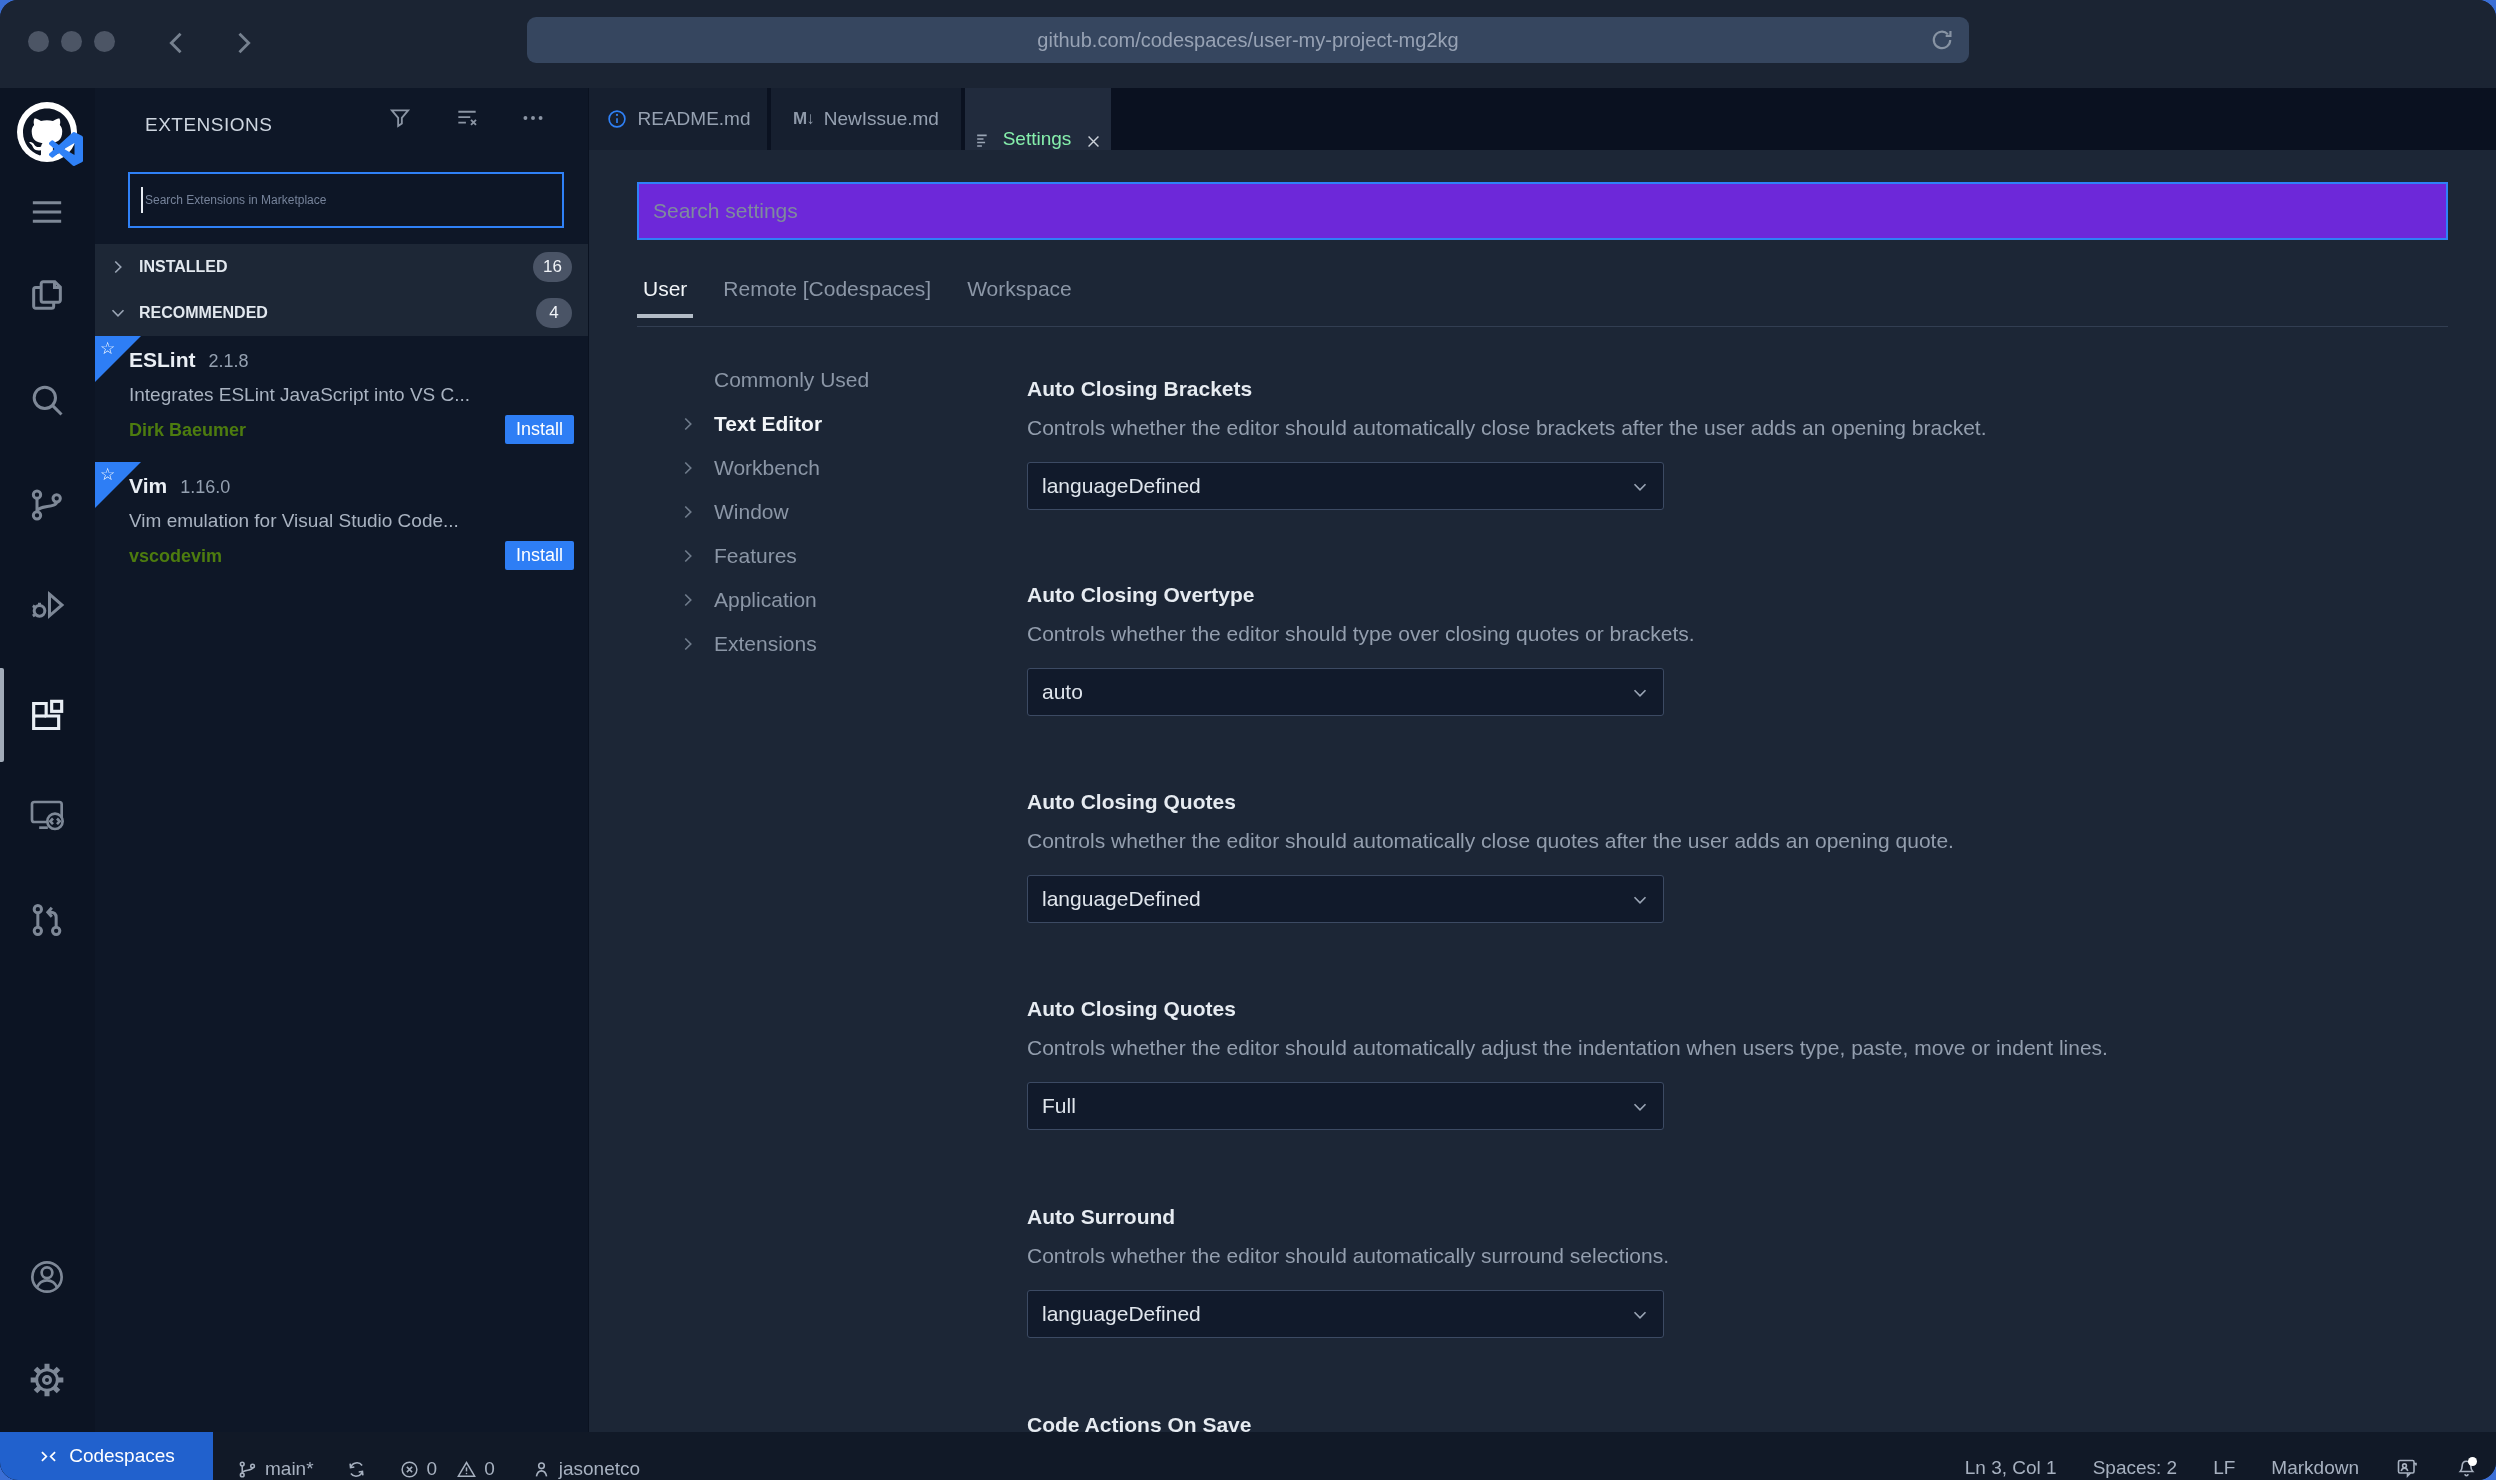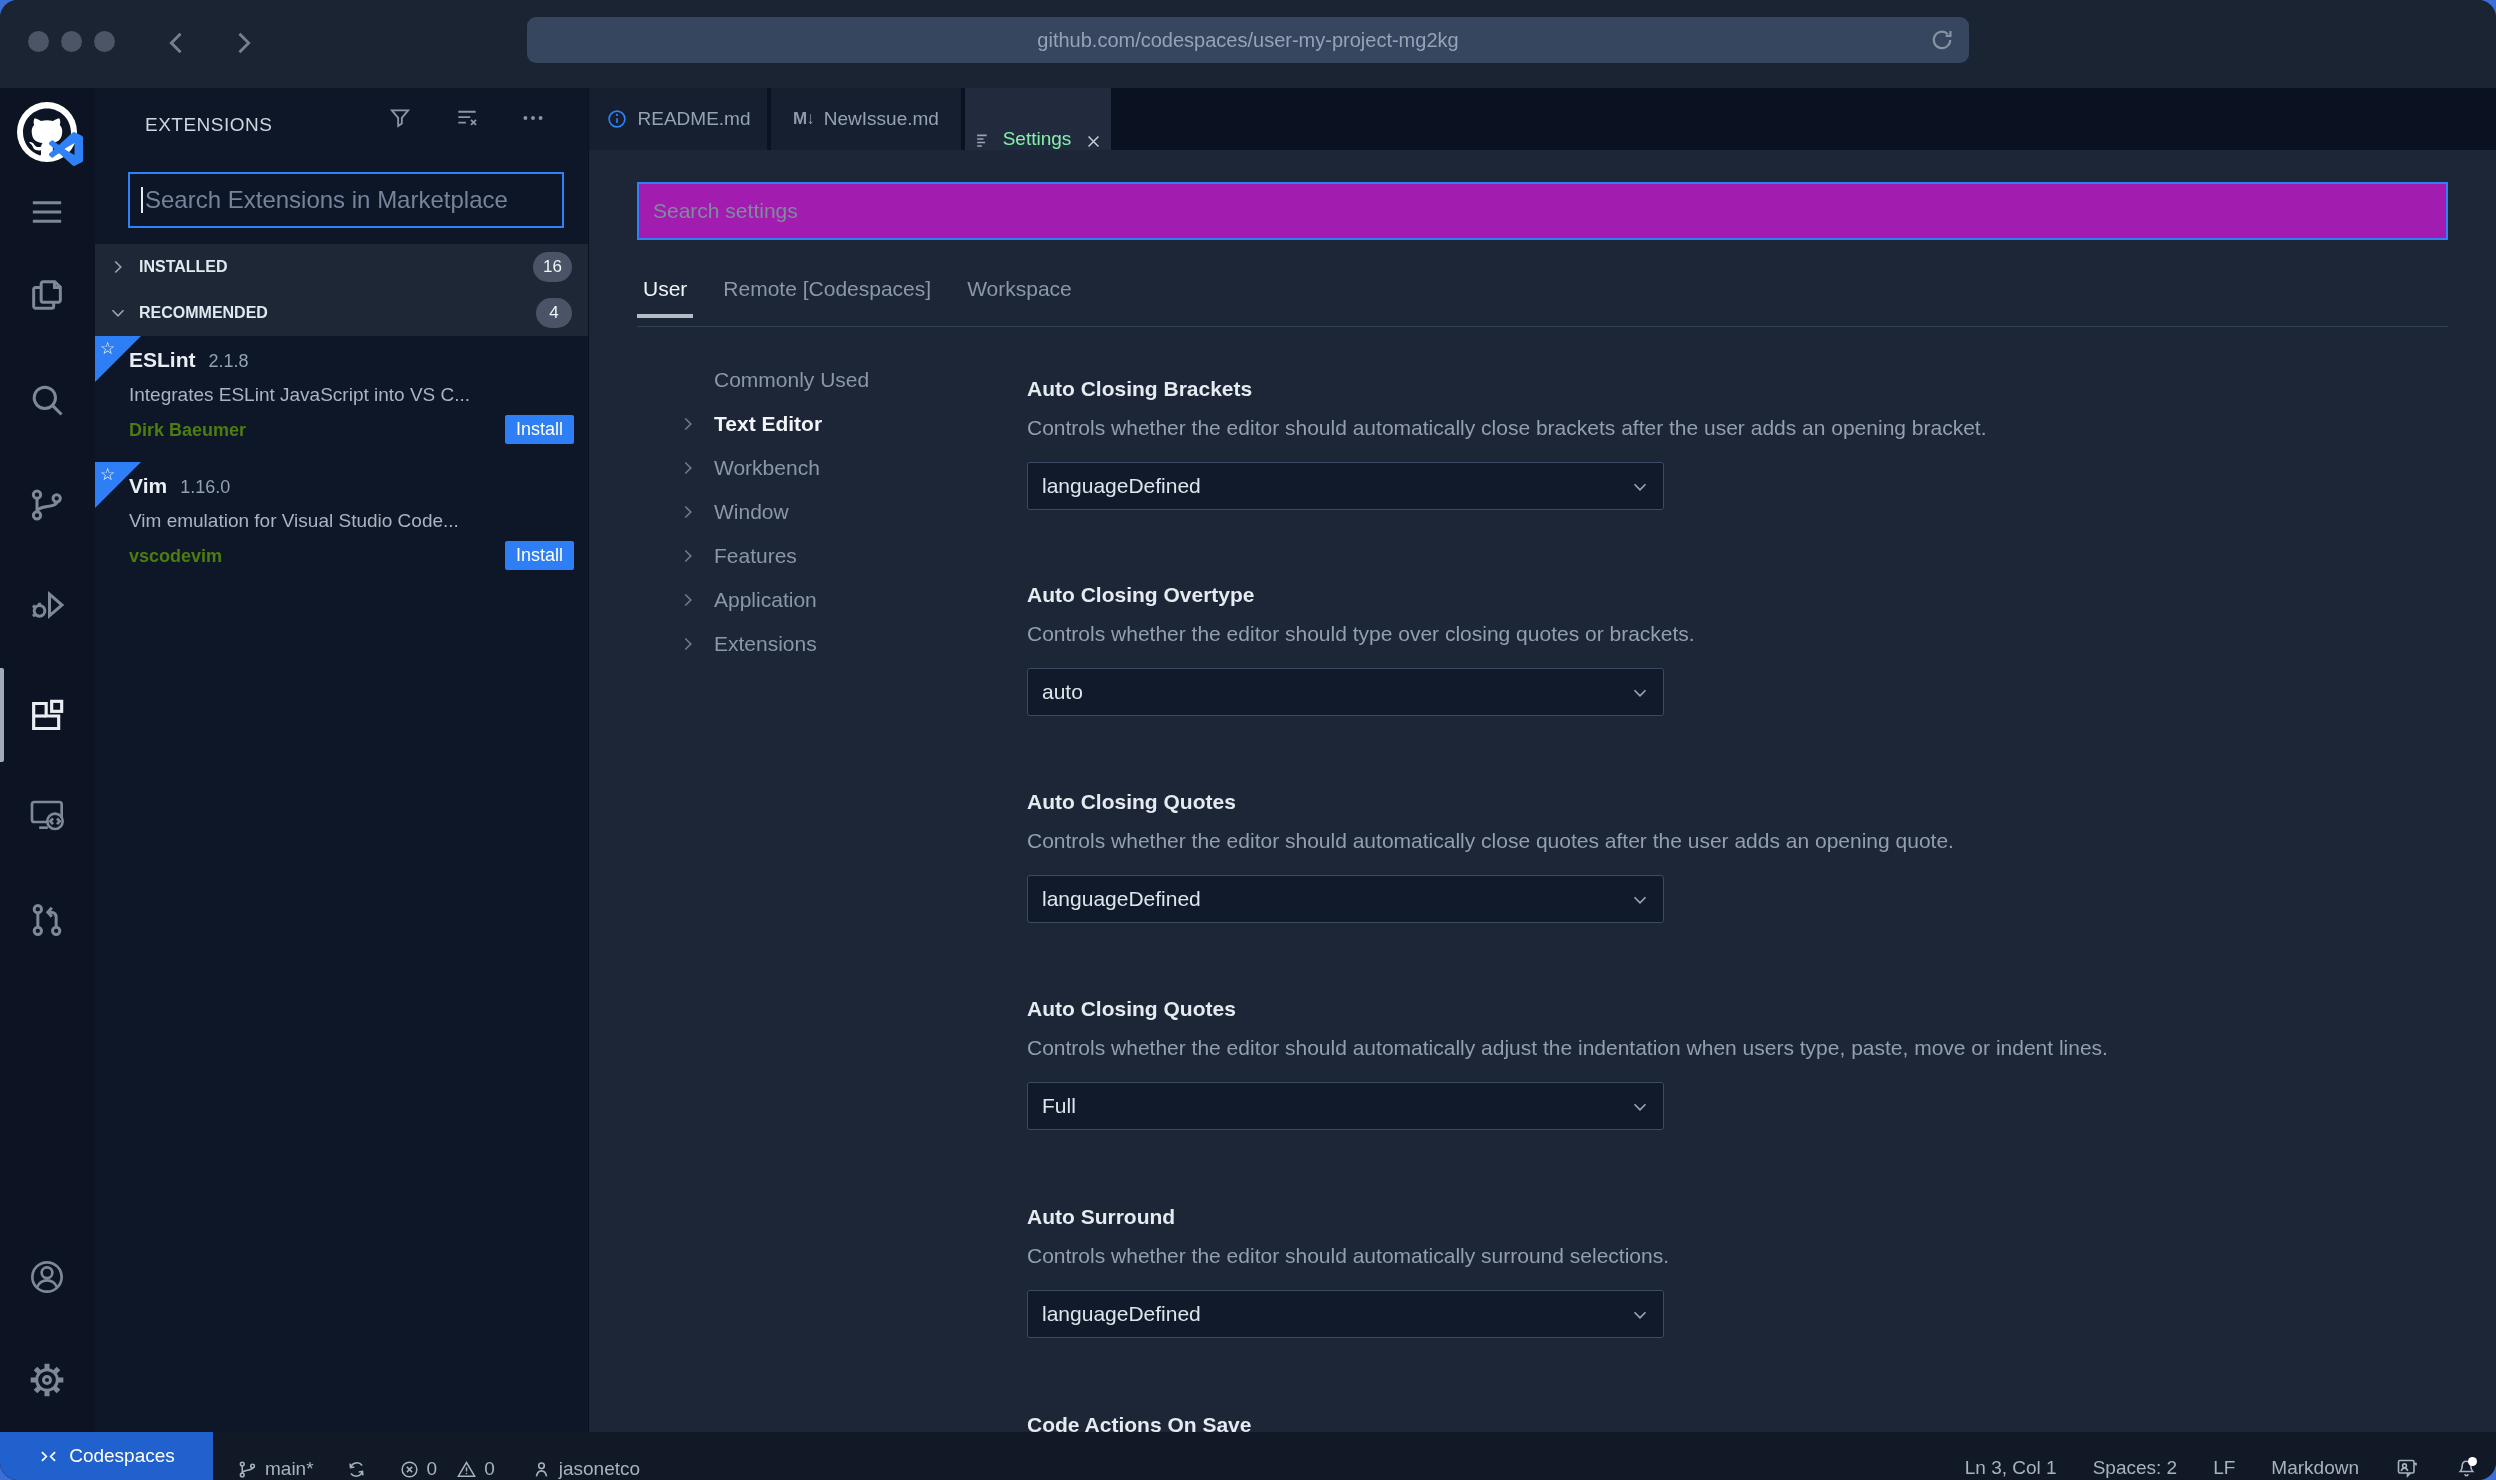--- a/index.html
+++ b/index.html
@@ -34,21 +34,21 @@
   .logo .vsc { position:absolute; right:-6px; bottom:-4px; width:34px; height:34px; }
 
   
   .sidebar { position:relative; width:494px; background:#0e1727; flex:none; border-right:1px solid #0a1220; }
   .panel-title { position:absolute; left:50px; top:26px; font-size:19px; letter-spacing:.5px; color:#ced6e0; }
   .panel-ic { position:absolute; top:17px; width:26px; height:26px; color:#8b95a4; }
   .panel-ic svg { width:100%; height:100%; }
   .searchwrap { position:absolute; left:33px; top:84px; width:436px; height:56px;
                 border:2px solid #2f81f7; background:#0d1626; }
   .searchwrap input { width:100%; height:100%; background:transparent; border:0; outline:none;
-                      padding-left:15px; font-size:24px; color:#cdd5df; font-family:inherit; }
+                      padding-left:15px; font-size:12px; color:#cdd5df; font-family:inherit; }
   .searchwrap input::placeholder { color:#76839a; }
   .caret { position:absolute; left:11px; top:13px; width:2px; height:26px; background:#e8edf3; }
   .secrow { position:absolute; left:0; width:100%; height:46px; background:#1d2736;
             display:flex; align-items:center; }
   .secrow .chev { width:22px; height:22px; color:#9aa5b5; margin-left:12px; flex:none; }
   .secrow .chev svg { width:100%; height:100%; }
   .seclabel { margin-left:10px; font-size:16px; font-weight:700; color:#e2e8ef; }
   .badge { margin-left:auto; margin-right:16px; min-width:36px; height:30px; padding:0 10px;
            border-radius:15px; background:#4a5466; color:#f0f3f7; font-size:17px;
            display:flex; align-items:center; justify-content:center; }
@@ -73,21 +73,21 @@
          background:#161f2f; font-size:19px; color:#96a1b1; }
   .tab.active { background:#212b3d; color:#86efac;align-items:flex-end; }
   .tab .tic { width:22px; height:22px; flex:none; }
   .tab .tic svg { width:100%; height:100%; }
   .mdglyph { font-size:17px; font-weight:700; color:#8e99a9; letter-spacing:-1px; }
   .closex { width:17px; height:17px; color:#cdd3db; margin-left:4px; }
   .closex svg { width:100%; height:100%; }
 
   .content { position:absolute; top:62px; left:0; right:0; bottom:0; }
   .ssearch { position:absolute; left:48px; top:32px; width:1811px; height:58px;
-             border:2px solid #2f81f7; background:#a21caf; }
+             border:2px solid #2f81f7; background:#6d28d9; }
   .ssearch input { width:100%; height:100%; background:transparent; border:0; outline:none;
                    padding-left:14px; font-size:21px; color:#cdd5df; font-family:inherit; }
   .ssearch input::placeholder { color:#7f8b9d; }
   .scopes { position:absolute; left:48px; top:127px; display:flex; gap:24px; }
   .scope { font-size:21px; color:#8b96a6; padding:0 6px 17px 6px; }
   .scope.active { color:#f2f5f8; border-bottom:4px solid #b3bcc7; padding-bottom:13px; }
   .scopediv { position:absolute; left:48px; top:176px; width:1811px; height:1px; background:#323e52; }
 
   .toc { position:absolute; left:88px; top:208px; }
   .tocitem { height:44px; display:flex; align-items:center; font-size:21px; color:#8b96a6; }

